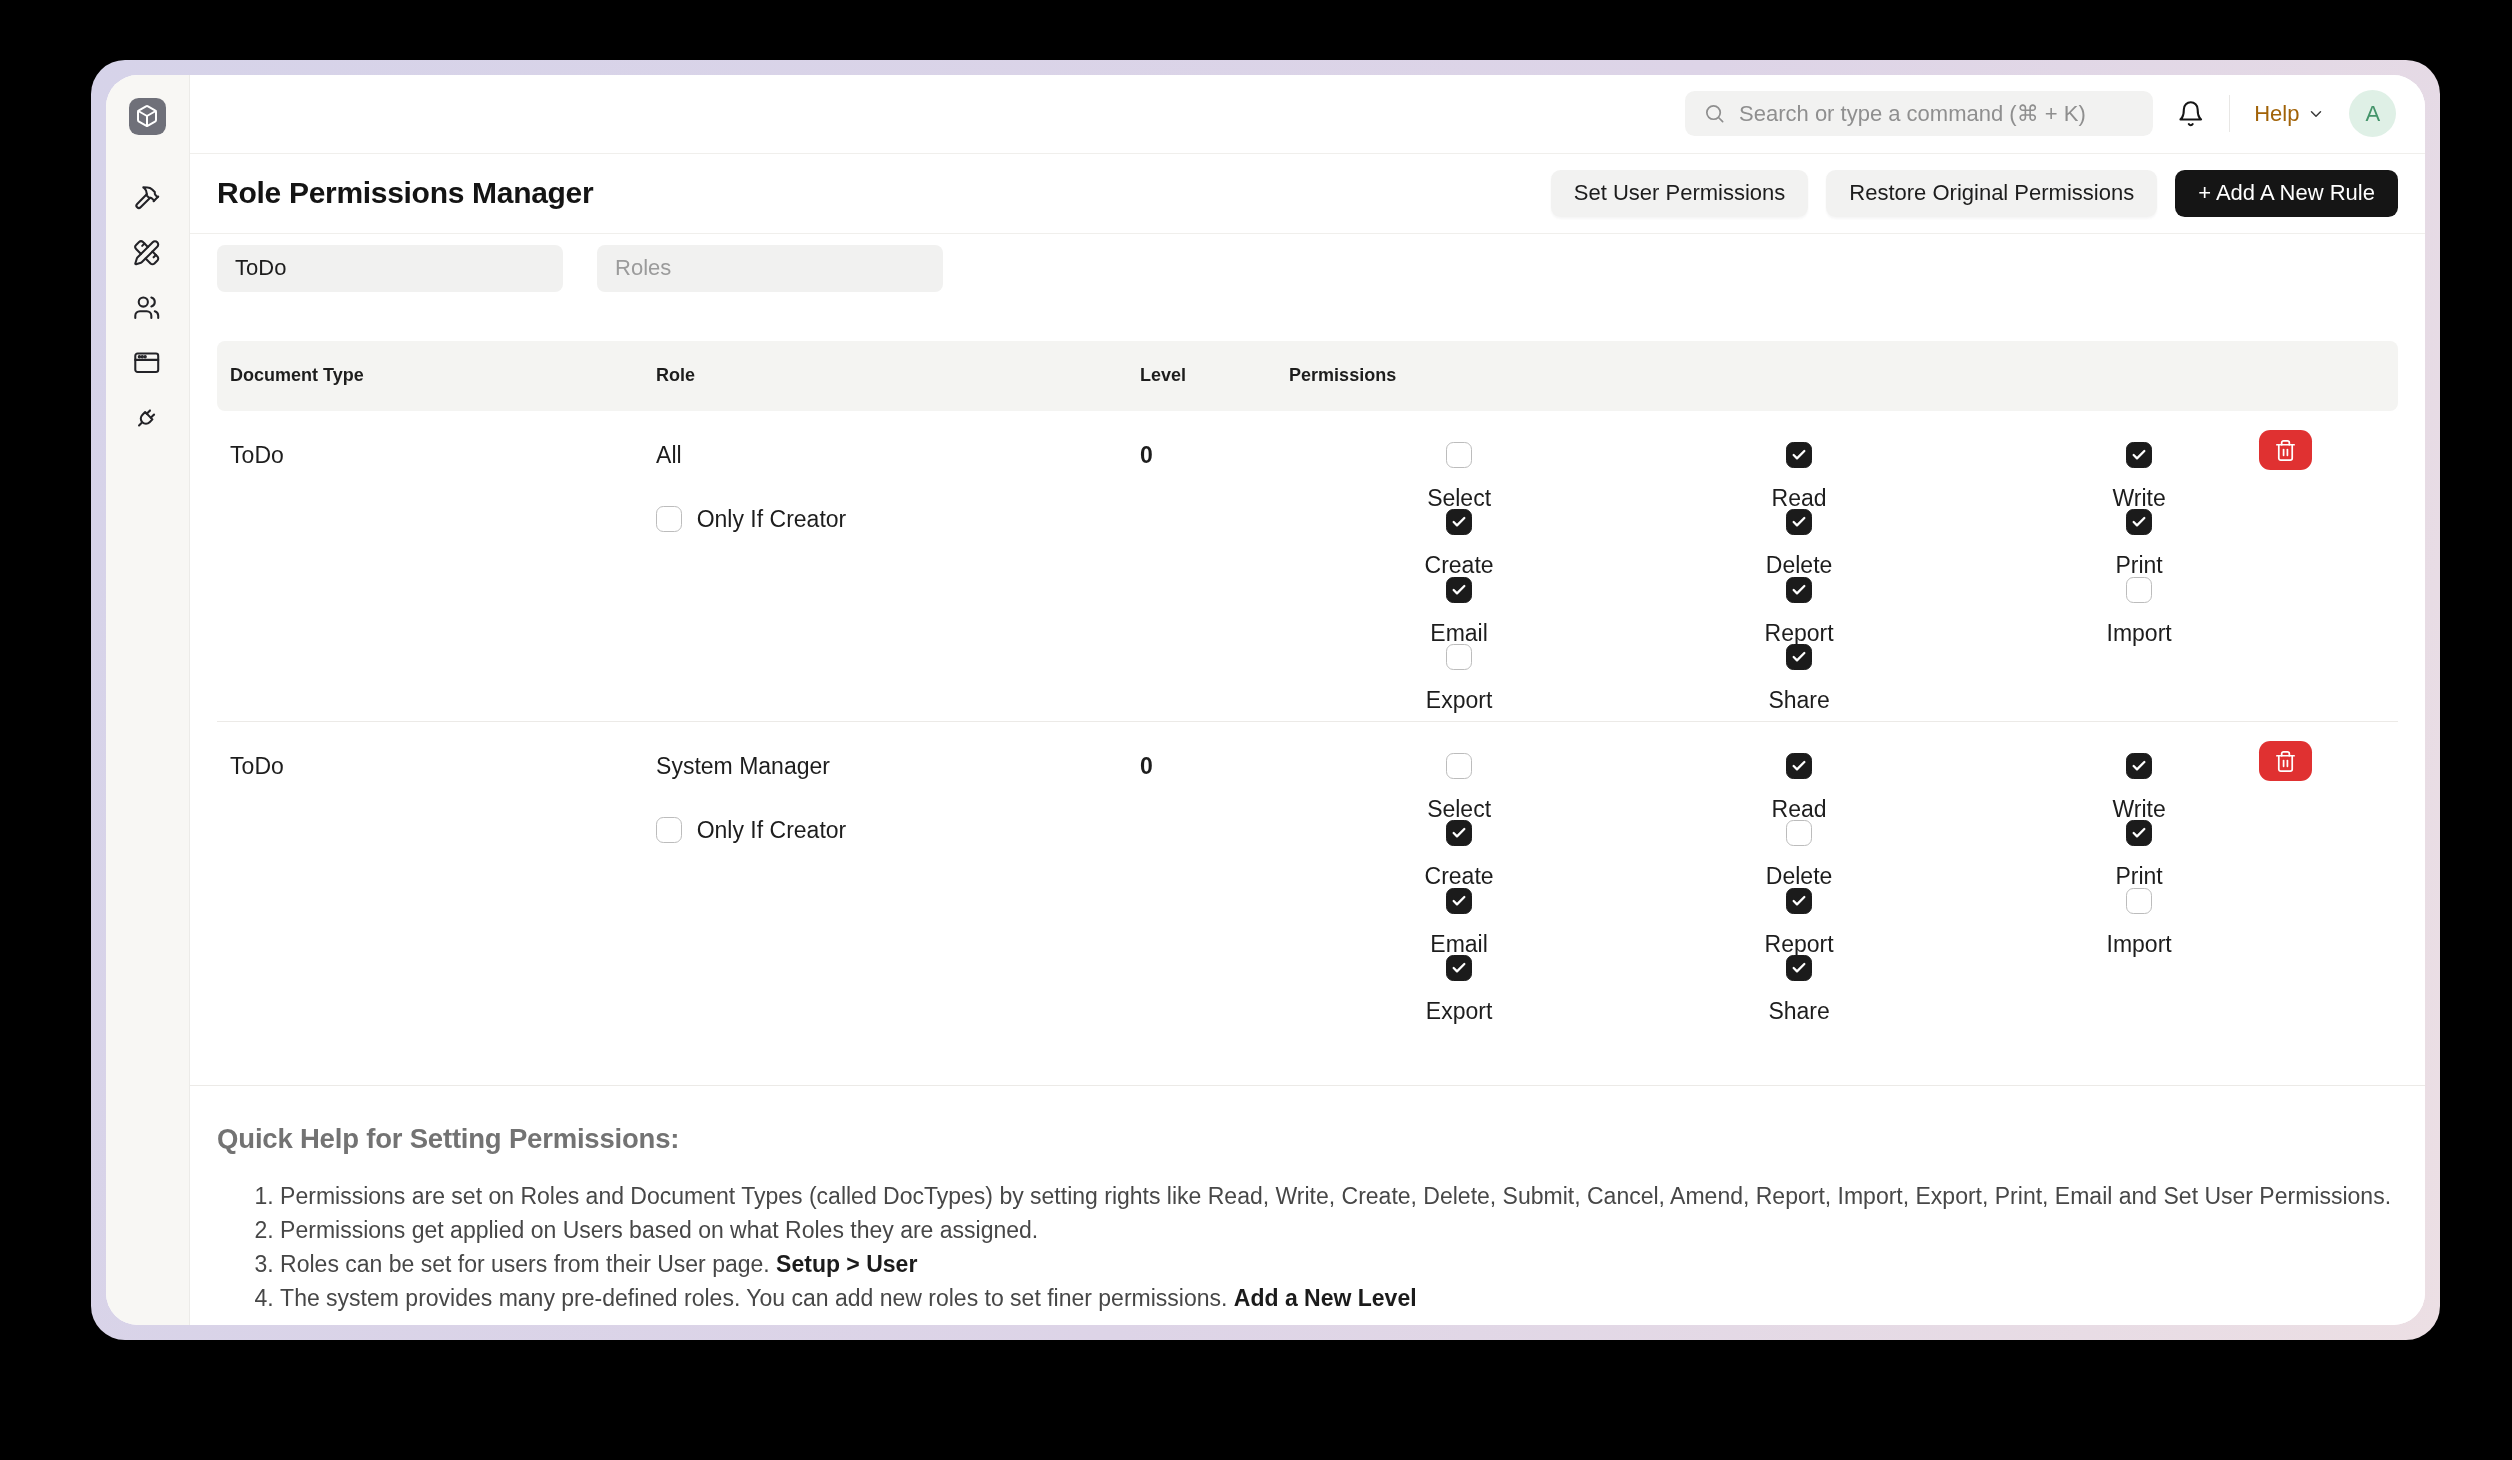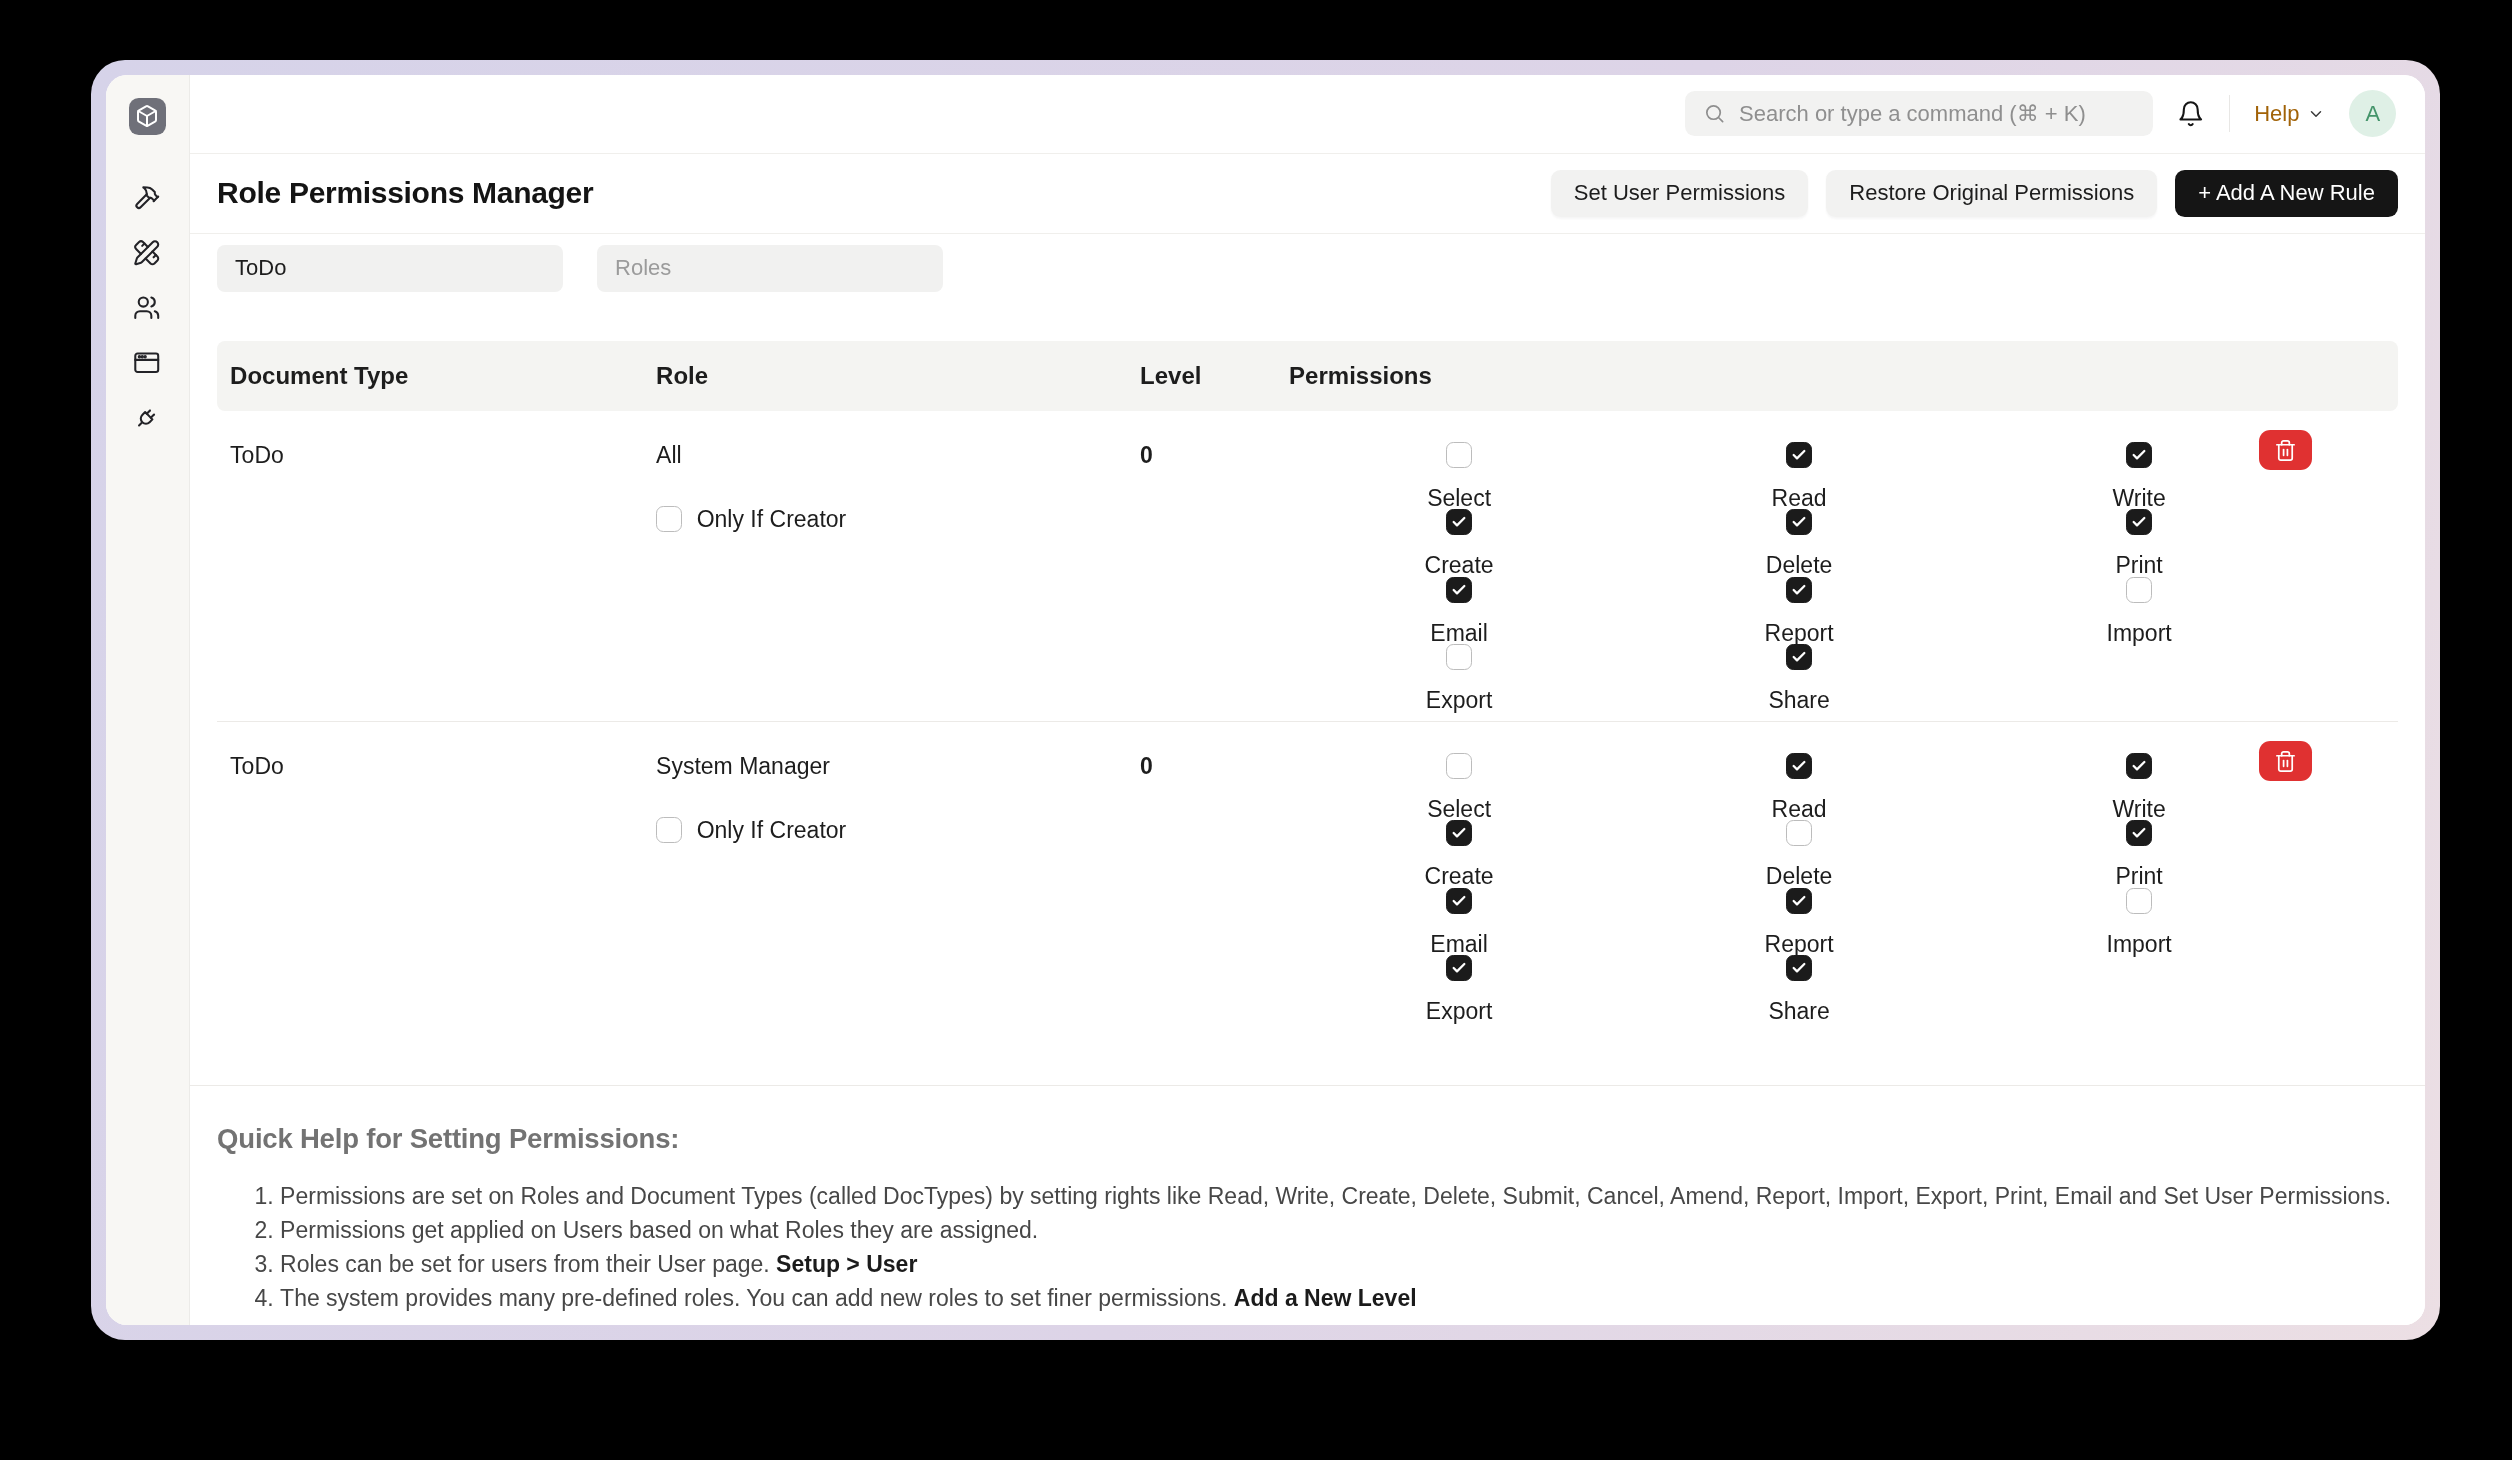--- a/index.html
+++ b/index.html
@@ -1,21 +1,21 @@
 <!DOCTYPE html>
 <html style="font-size:13px"><head>
 <meta charset="utf-8">
 <style>
   * { margin:0; padding:0; box-sizing:border-box; }
   html,body { width:2512px; height:1460px; background:#000; overflow:hidden;
               font-family:"Liberation Sans", sans-serif; color:#1d1d1d; }
   .frame { position:absolute; left:91px; top:60px; width:2349px; height:1280px;
            border-radius:34px; padding:14.6px;
            background:linear-gradient(115deg,#d6d3e9 0%,#ddd4e7 55%,#ecdfe4 100%); }
-  .app { width:100%; height:100%; border-radius:21px; background:#fff; overflow:hidden;
+  .app { width:100%; height:100%; border-radius:32px; background:#fff; overflow:hidden;
          display:flex; }
 
   
   .sidebar { width:84px; flex-shrink:0; background:#f8f7f4; border-right:1.6px solid #ecebe8;
              display:flex; flex-direction:column; align-items:center; padding-top:23px; }
   .logo { width:37px; height:37px; border-radius:9.7px; background:#6f7079;
           display:flex; align-items:center; justify-content:center; margin-bottom:49px; }
   .logo svg { width:24px; height:24px; }
   .nav-icons { display:flex; flex-direction:column; gap:26px; }
   .nav-icon { width:29px; height:29px; display:flex; align-items:center; justify-content:center; }
@@ -50,21 +50,21 @@
   .filter-row { display:flex; gap:34px; padding:11.3px 27.5px 0; }
   .filter-input { width:346px; height:47px; background:#f1f1f0; border-radius:8px;
                   font-size:22px; display:flex; align-items:center; padding:0 18px; }
   .filter-input .val { color:#1d1d1d; }
   .filter-input .ph  { color:#9b9b9b; }
 
   
   .ptable { margin:49px 27.5px 0; }
   .thead { display:grid; grid-template-columns:426px 484px 149px 1fr;
            background:#f4f4f2; border-radius:8px; height:70px; align-items:center;
-           padding:0 13px; font-size:24px; font-weight:700; color:#1d1d1d; }
+           padding:0 13px; font-size:18px; font-weight:700; color:#1d1d1d; }
   .prow { display:grid; grid-template-columns:426px 484px 149px 1fr;
           padding:31px 13px 49px; position:relative; border-bottom:1.6px solid #eceae7;
           font-size:23px; background:#fff; }
   .prow.last { border-bottom:none; padding-bottom:102px; }
   .role-cell .role-name { display:block; }
   .only-creator { margin-top:37px; display:flex; align-items:center; gap:14.6px; color:#1d1d1d; }
   .level-cell { font-weight:700; }
   .perm-grid { display:grid; grid-template-columns:340px 340px 340px; row-gap:40px;
                align-content:start; }
   .perm-item { display:flex; align-items:center; gap:17px; height:27.5px; color:#1d1d1d;flex-direction:column; }

